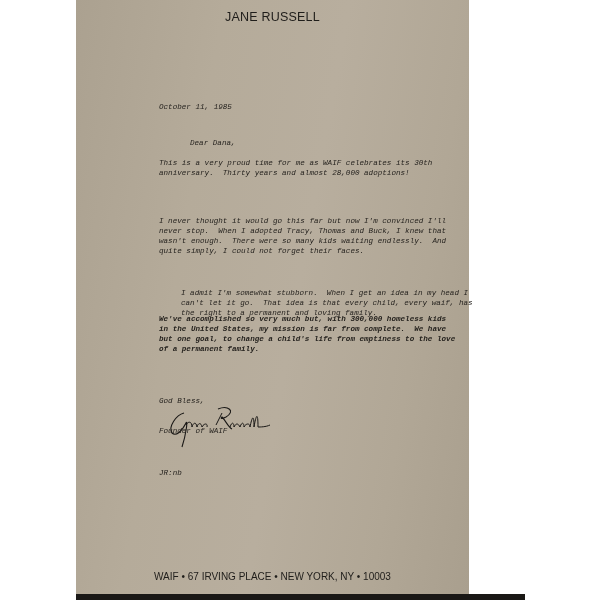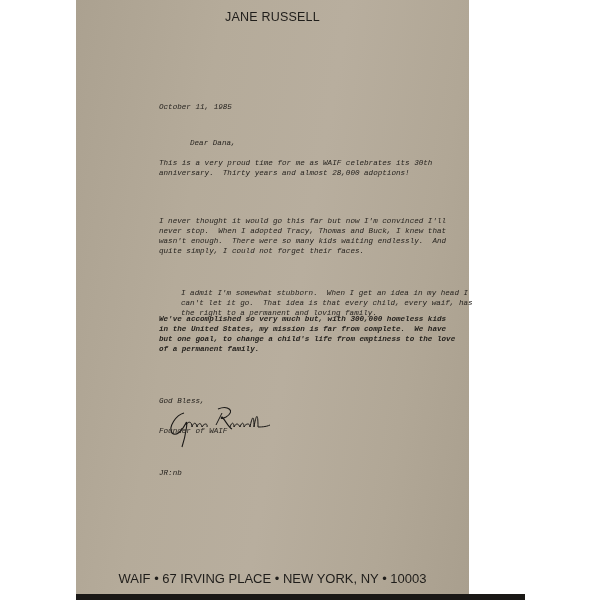--- a/index.html
+++ b/index.html
@@ -35,21 +35,21 @@
     .p5 { top: 314px; font-weight: bold; }
     .p6 { top: 361px; }
     .closing { top: 396px; }
     .signature {
       position: absolute; left: 90px; top: 405px; width: 120px; height: 50px;
     }
     .title-line { top: 426px; }
     .initials { top: 468px; }
     .footer {
       position: absolute; top: 571px; left: 0; width: 100%; text-align: center;
-      font-family: "Liberation Sans", sans-serif; font-size: 13px; color: #1f1d1a;
+      font-family: "Liberation Sans", sans-serif; font-size: 10px; color: #1f1d1a;
     }
   </style>
 </head>
 <body>
 
 <div class="paper">
   <div class="letterhead">JANE RUSSELL</div>
 
   <div class="body-text date">October 11, 1985</div>
   <div class="body-text salutation">Dear Dana,</div>

